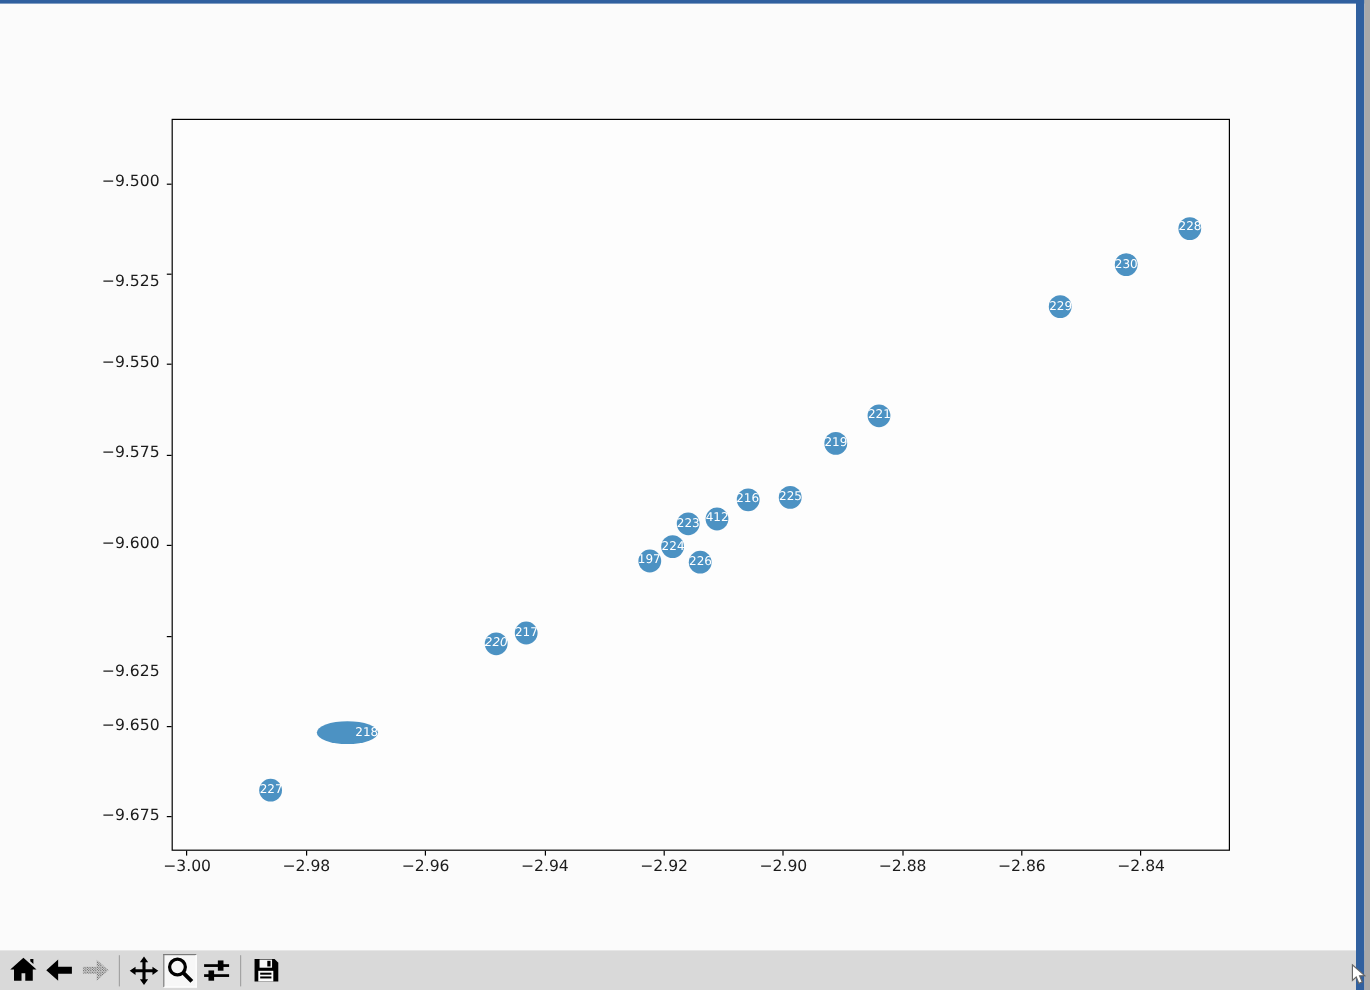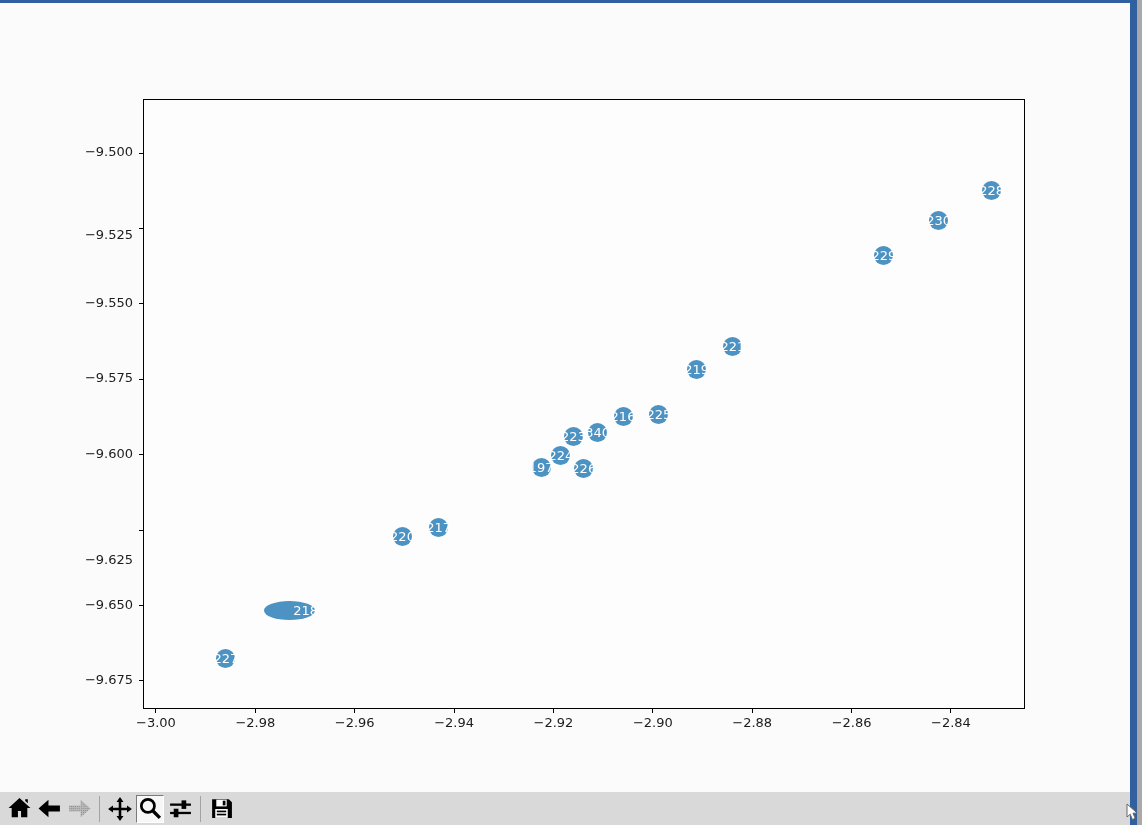--- a/index.html
+++ b/index.html
@@ -20,21 +20,21 @@
   }
   .ytick-label{
     position:absolute; left:30px; width:103px; margin-top:-9px; text-align:right;
     font-size:13px; color:#1c1c1c;
   }
   .point{
     position:absolute; width:19px; height:19px; border-radius:50%;
     display:flex; align-items:center; justify-content:center;
   }
   .point span{
-    font-size:13px; color:#fff; line-height:1; letter-spacing:0px;
+    font-size:10px; color:#fff; line-height:1; letter-spacing:0px;
   }
   #toolbar{
     position:absolute; left:0; top:792px; width:1142px; height:33px;
     background:#d9d9d9; display:flex; align-items:center;
   }
   .tbtn{
     width:28px; height:28px; margin:0 1px; display:flex; align-items:center; justify-content:center;
     background:transparent; border:1px solid transparent; box-sizing:border-box; padding:0;
   }
   .tbtn svg{display:block;}
@@ -98,21 +98,21 @@
         </div>
         <div class="point" style="left: 429.156px; top: 515.491px; background: rgba(31, 119, 180, 0.8);">
           <span style="color: rgb(255, 255, 255);">217</span>
         </div>
         <div class="point" style="left: 264.185px; top: 598px; background: rgba(31, 119, 180, 0.8); padding-left: 32px;">
           <span style="color: rgb(255, 255, 255);">218</span>
         </div>
         <div class="point" style="left: 687.048px; top: 357.41px; background: rgba(31, 119, 180, 0.8);">
           <span style="color: rgb(255, 255, 255);">219</span>
         </div>
-        <div class="point" style="left: 393px; top: 523.636px; background: rgba(31, 119, 180, 0.8);">
+        <div class="point" style="left: 404px; top: 523.636px; background: rgba(31, 119, 180, 0.8); font-style: italic;">
           <span style="color: rgb(255, 255, 255);">220</span>
         </div>
         <div class="point" style="left: 723.322px; top: 333.577px; background: rgba(31, 119, 180, 0.8);">
           <span style="color: rgb(255, 255, 255);">221</span>
         </div>
         <div class="point" style="left: 531.518px; top: 454.551px; background: rgba(31, 119, 180, 0.8);">
           <span style="color: rgb(255, 255, 255);">197</span>
         </div>
         <div class="point" style="left: 564px; top: 424.383px; background: rgba(31, 119, 180, 0.8);">
           <span style="color: rgb(255, 255, 255);">223</span>
@@ -132,21 +132,21 @@
         <div class="point" style="left: 982.208px; top: 177.608px; background: rgba(31, 119, 180, 0.8);">
           <span style="color: rgb(255, 255, 255);">228</span>
         </div>
         <div class="point" style="left: 874.38px; top: 243.374px; background: rgba(31, 119, 180, 0.8);">
           <span style="color: rgb(255, 255, 255);">229</span>
         </div>
         <div class="point" style="left: 929.039px; top: 208.379px; background: rgba(31, 119, 180, 0.8);">
           <span style="color: rgb(255, 255, 255);">230</span>
         </div>
         <div class="point" style="left: 588.165px; top: 419.556px; background: rgba(31, 119, 180, 0.8);">
-          <span style="color: rgb(255, 255, 255);">340</span>
+          <span style="color: rgb(255, 255, 255);">412</span>
         </div>
       </div>
   </div>
 
   <div id="toolbar">
     <button class="tbtn" style="margin-left:5px" title="">
       <span>
         <svg width="25" height="25" viewBox="0 0 24 24">
           <path d="M12 2 L1.5 11.5 h3 v9 h6 v-6 h3 v6 h6 v-9 h3 Z M17.5 3 h2.5 v4 l-2.5-2.2 Z" fill="#000"></path>
         </svg>

